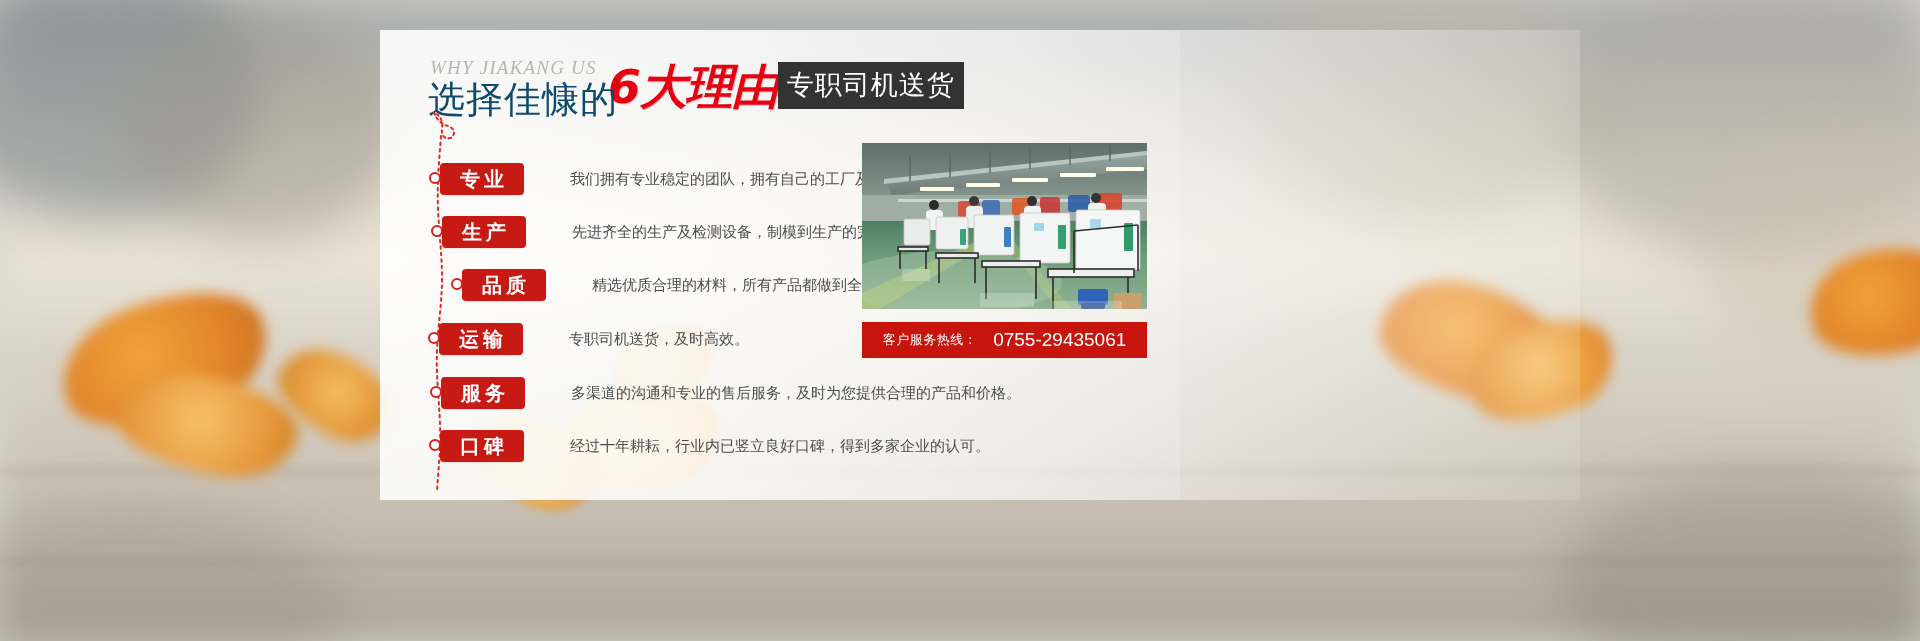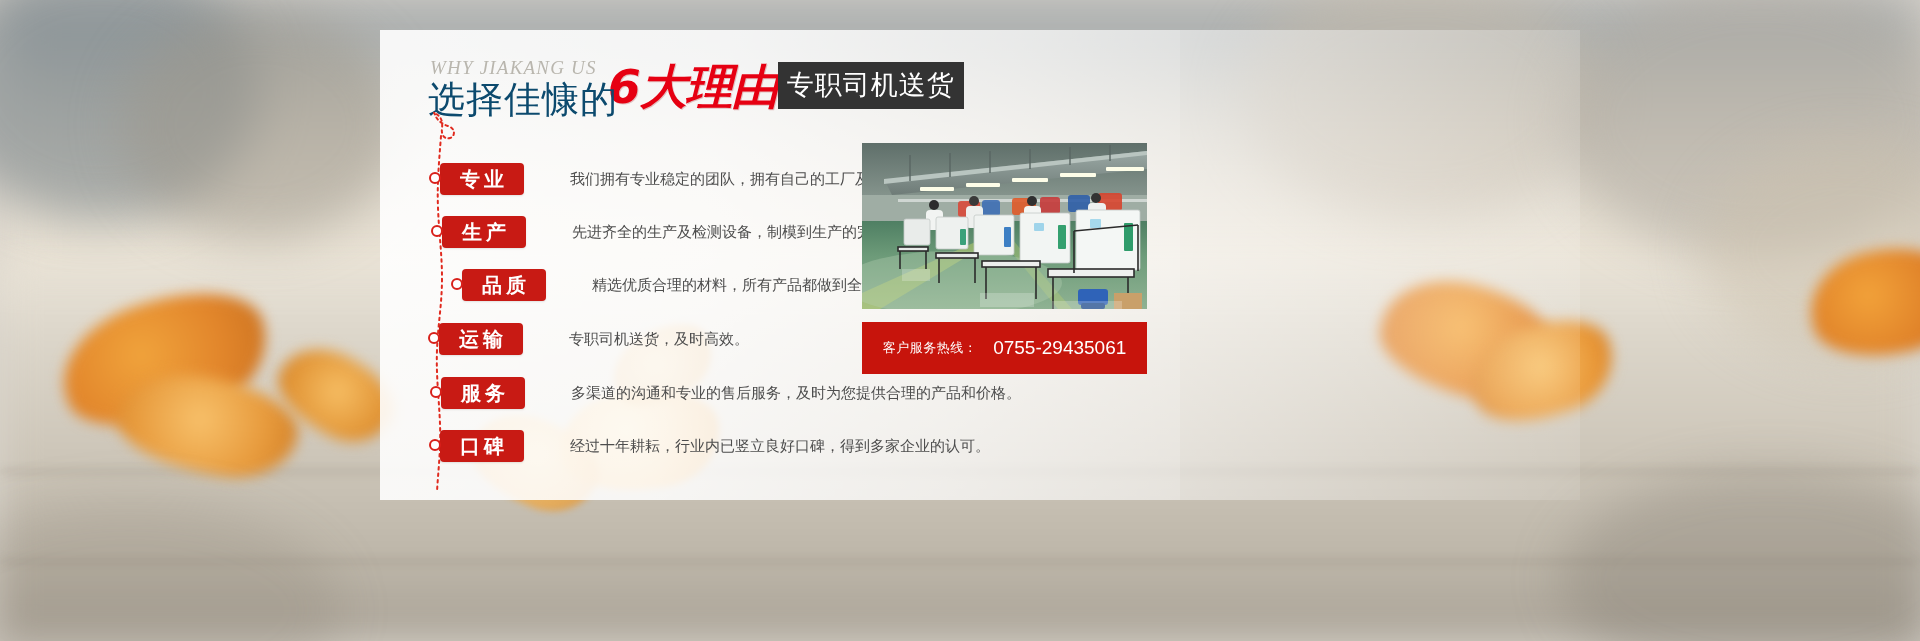--- a/index.html
+++ b/index.html
@@ -172,21 +172,21 @@
     left: 862px; top: 143px;
     width: 285px; height: 166px;
     overflow: hidden;
     background: #1d3a33;
   }
   .photo { position: absolute; inset: 0; overflow: hidden; }
 
   .hotline {
     position: absolute;
     left: 862px; top: 322px;
-    width: 285px; height: 52px;
+    width: 285px; height: 36px;
     background: #c7140c;
     display: flex; align-items: center; justify-content: center;
     color: #ffffff;
     white-space: nowrap;
   }
   .hotline-label {
     font-size: 13px;
     letter-spacing: 0.5px;
     font-family: "DejaVu Sans", "Liberation Sans", sans-serif;
   }

